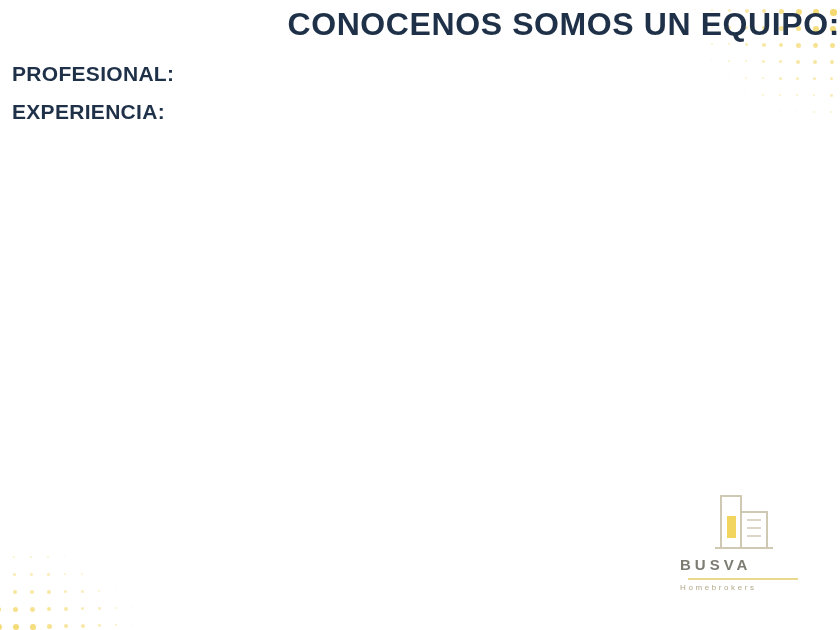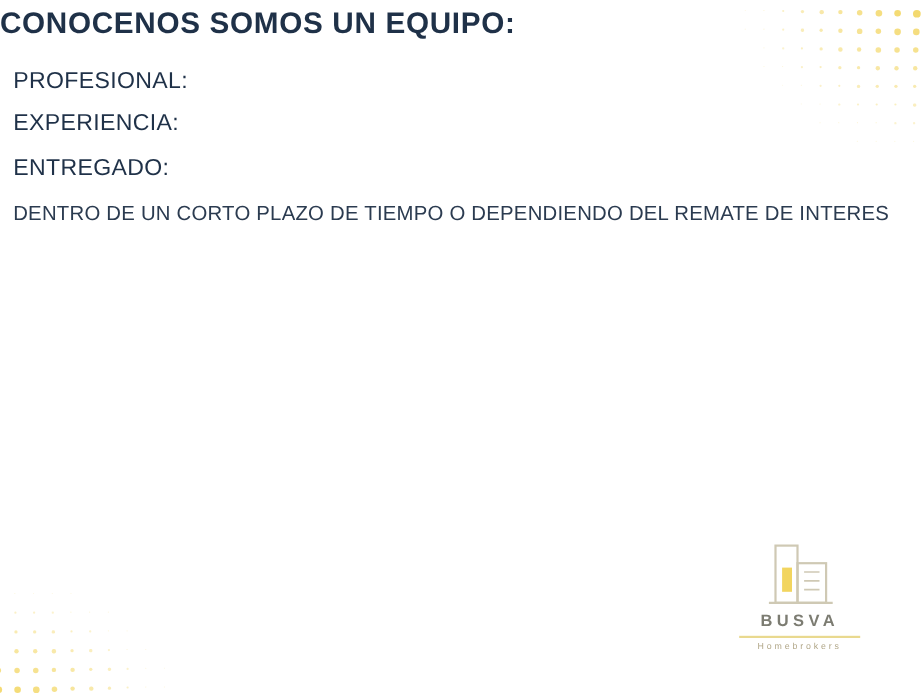--- a/index.html
+++ b/index.html
@@ -44,38 +44,38 @@
     width: 190px;
     height: 120px;
   }
 
   
   .title {
     position: absolute;
     top: 6px;
     left: 0;
     width: 100%;
-    text-align: left;
-    font-size: 27px;
+    text-align: right;
+    font-size: 32px;
     font-weight: bold;
     letter-spacing: 0.6px;
     color: #1f3148;
   }
   .content {
     position: absolute;
     top: 56px;
     left: 12px;
     width: 800px;
   }
   .block {
     margin-bottom: 6px;
   }
   .heading {
     font-size: 21px;
-    font-weight: normal;
+    font-weight: bold;
     color: #1f3148;
     letter-spacing: 0.3px;
     margin: 0 0 12px 0;
   }
   .body {
     font-size: 18.5px;
     color: #2b3b50;
     letter-spacing: 0.2px;
     line-height: 1.22;
     margin: 0;
@@ -90,24 +90,23 @@
   #block-transparente .body { margin-bottom: 44px; }
 
   #block-entregado .heading { margin-bottom: 18px; }
   #block-entregado .body { margin-bottom: 36px; }
 
   #block-ganancias .heading { margin-bottom: 16px; }
 
   
   .logo {
     position: absolute;
-    right: 50px;
+    right: 34px;
     bottom: 38px;
     width: 126px;
-    text-align: center;
   }
   .logo-mark {
     height: 62px;
     position: relative;
     margin: 0 auto 4px auto;
     width: 96px;
   }
   .logo-name {
     font-size: 15px;
     letter-spacing: 4px;
@@ -252,24 +251,20 @@
   <div class="content">
 
     <div class="block" id="block-profesional">
       <p class="heading">PROFESIONAL:</p>
     </div>
 
     <div class="block" id="block-transparente">
       <p class="heading">EXPERIENCIA:</p>
     </div>
 
-    <div class="block" id="block-entregado">
-      <p class="heading">ENTREGADO:</p>
-      <p class="body">DENTRO DE UN CORTO PLAZO DE TIEMPO O  DEPENDIENDO DEL REMATE DE INTERES</p>
-    </div>
 
     <div class="block" id="block-ganancias">
     </div>
 
   </div>
 
   <div class="logo">
     <div class="logo-mark">
       <svg width="96" height="62" viewBox="0 0 96 62" xmlns="http://www.w3.org/2000/svg">
         <rect x="26" y="6" width="20" height="52" fill="none" stroke="#cfc9b4" stroke-width="2"></rect>

